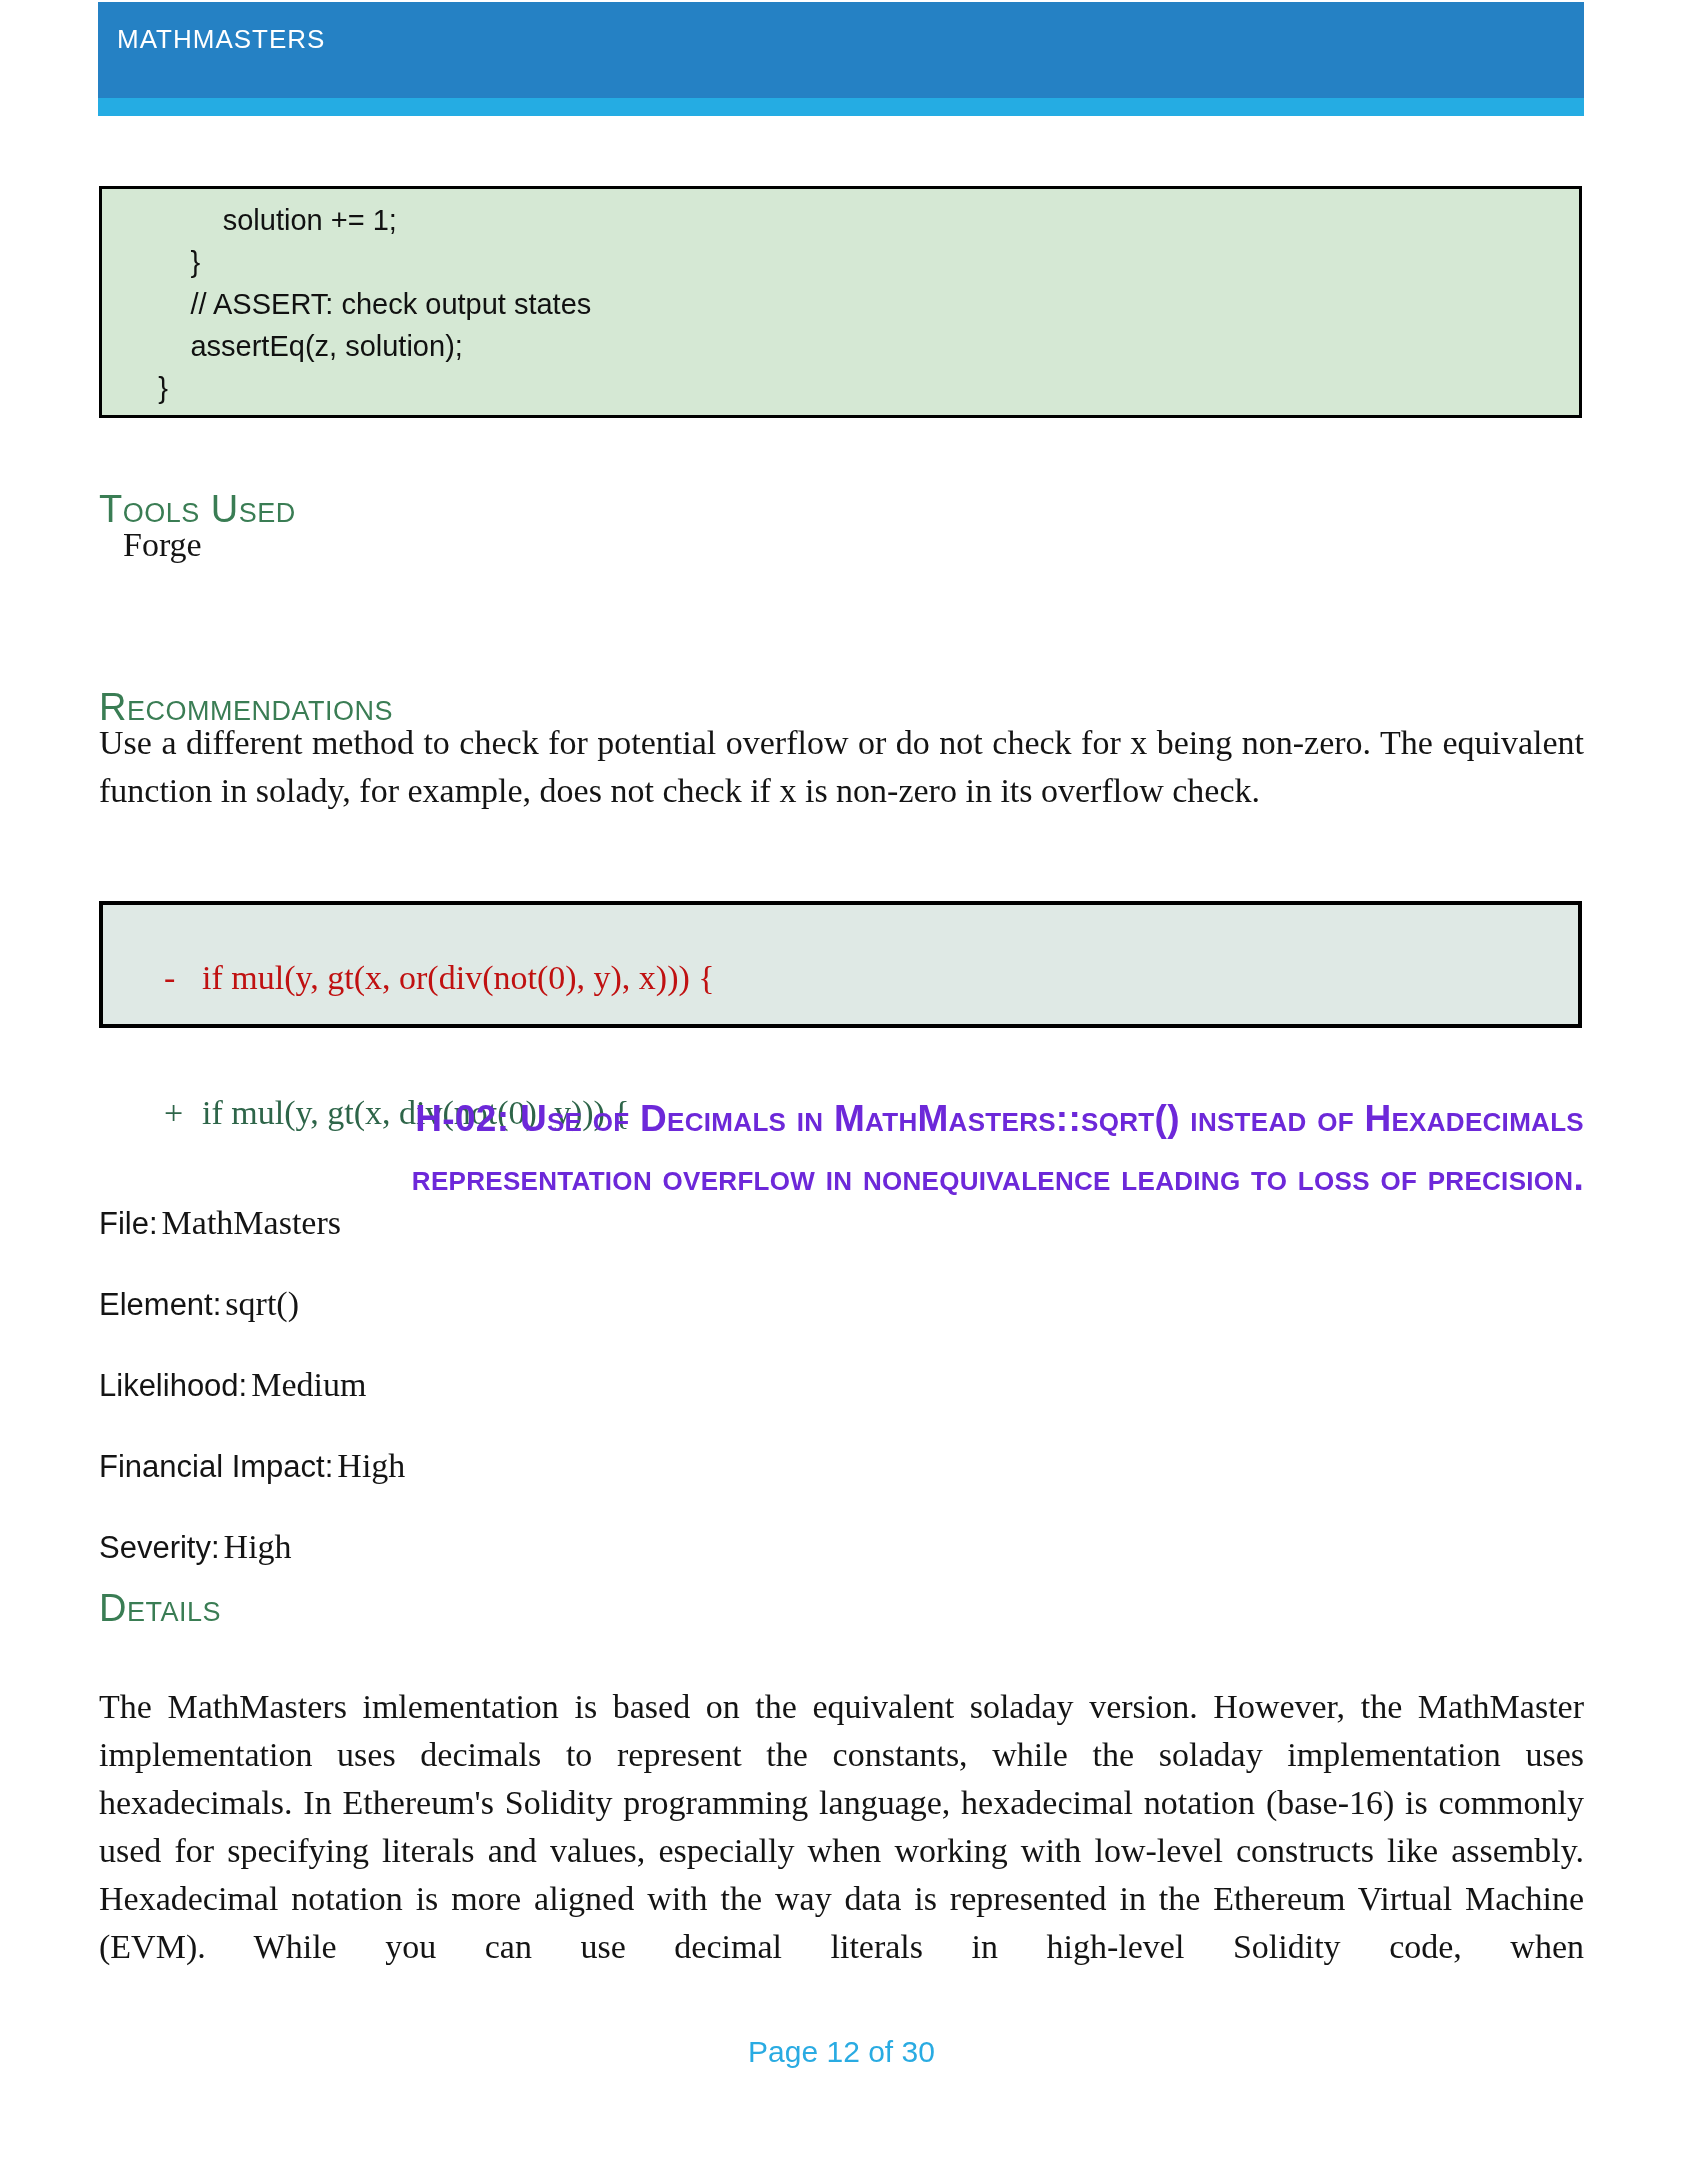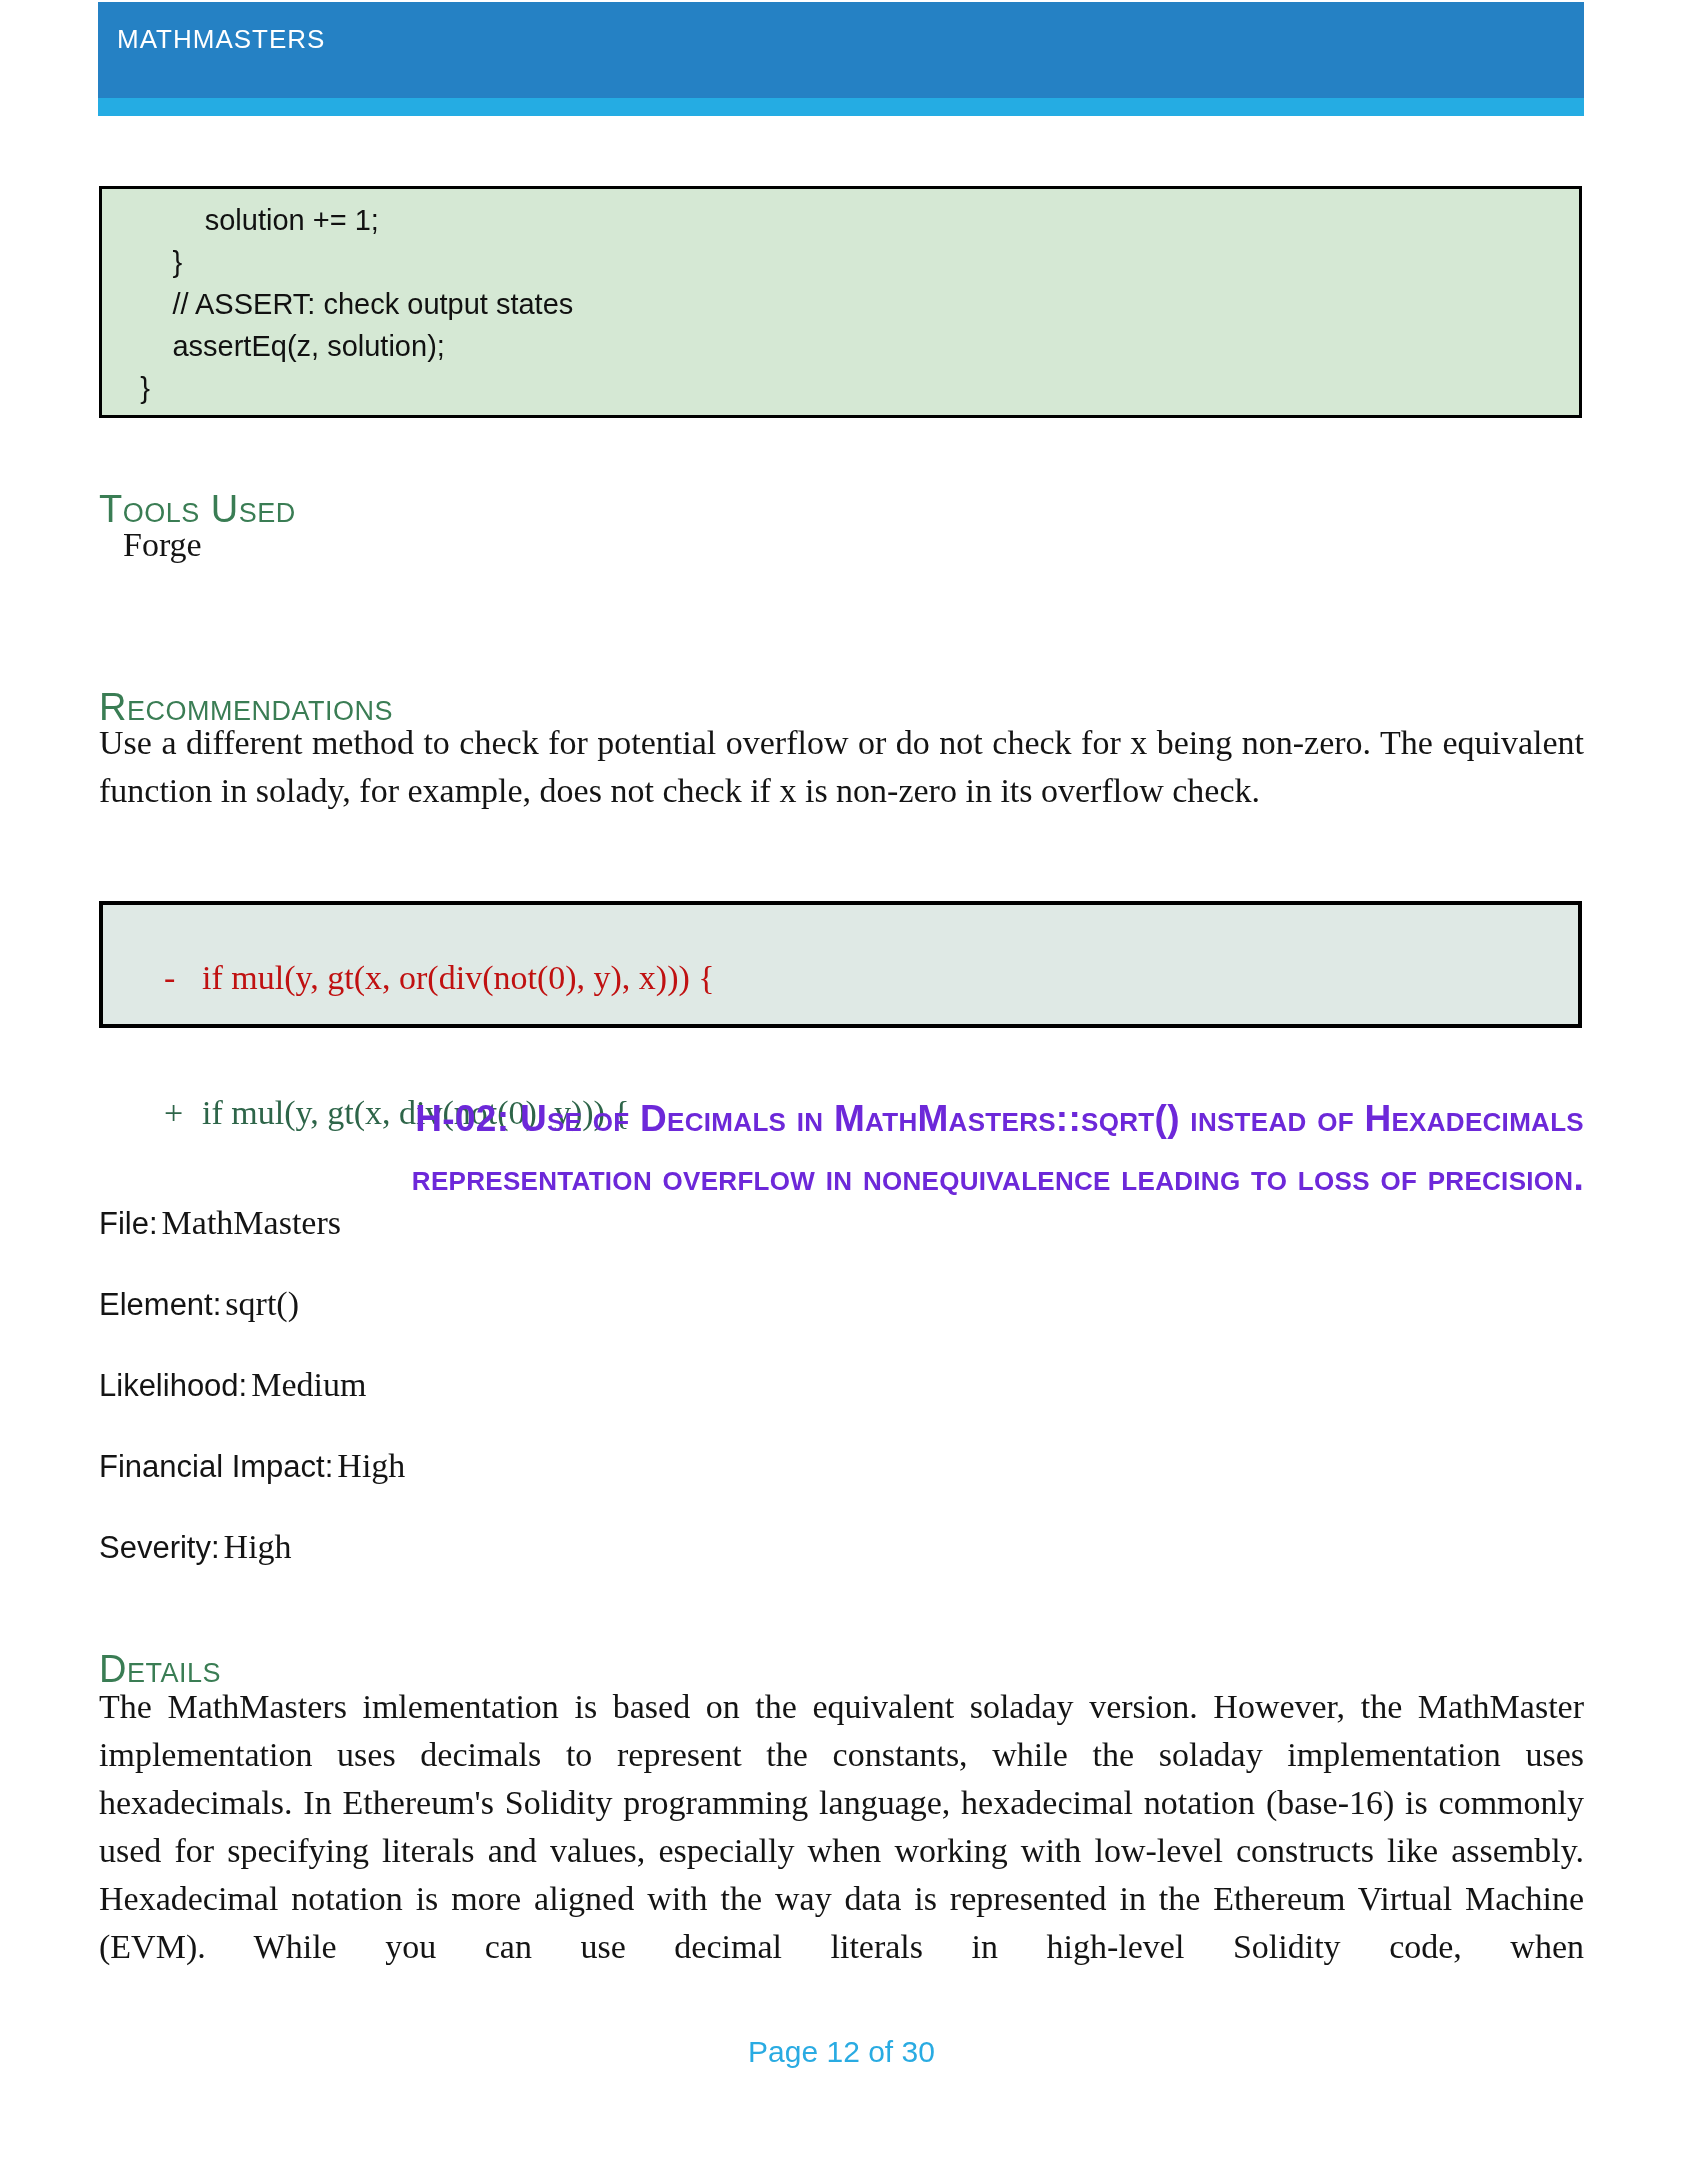--- a/index.html
+++ b/index.html
@@ -24,39 +24,39 @@
   }
   .header-stripe{
     position:absolute;left:98px;top:98px;width:1486px;height:18px;
     background:#25ace3;
   }
   
   .code-block{
     position:absolute;left:99px;top:186px;width:1483px;height:232px;
     box-sizing:border-box;
     background:#d5e8d4;border:3px solid #000000;
-    padding:10px 0 0 6px;
+    padding:10px 0 0 24px;
   }
   .code-line{
     font-family:"Liberation Sans", sans-serif;
     font-size:29px;line-height:42px;color:#111111;
     white-space:pre;
   }
   
   .section-heading{
     position:absolute;left:99px;width:1485px;
     font-family:"Liberation Sans", sans-serif;
     font-variant:small-caps;
     font-size:38px;line-height:36px;
     letter-spacing:0.5px;
     color:#3a7d54;
   }
   .tools-heading{top:491px;}
   .recs-heading{top:689px;}
-  .details-heading{top:1651px;}
+  .details-heading{top:1590px;}
   
   .body-text{
     position:absolute;left:99px;width:1485px;
     font-family:"Liberation Serif", serif;
     font-size:34px;line-height:48px;color:#141414;
   }
   .tools-body{top:521px;margin-left:24px;}
   .recs-body{top:719px;text-align:justify;}
   .details-body{top:1683px;text-align:justify;text-align-last:justify;}
   

